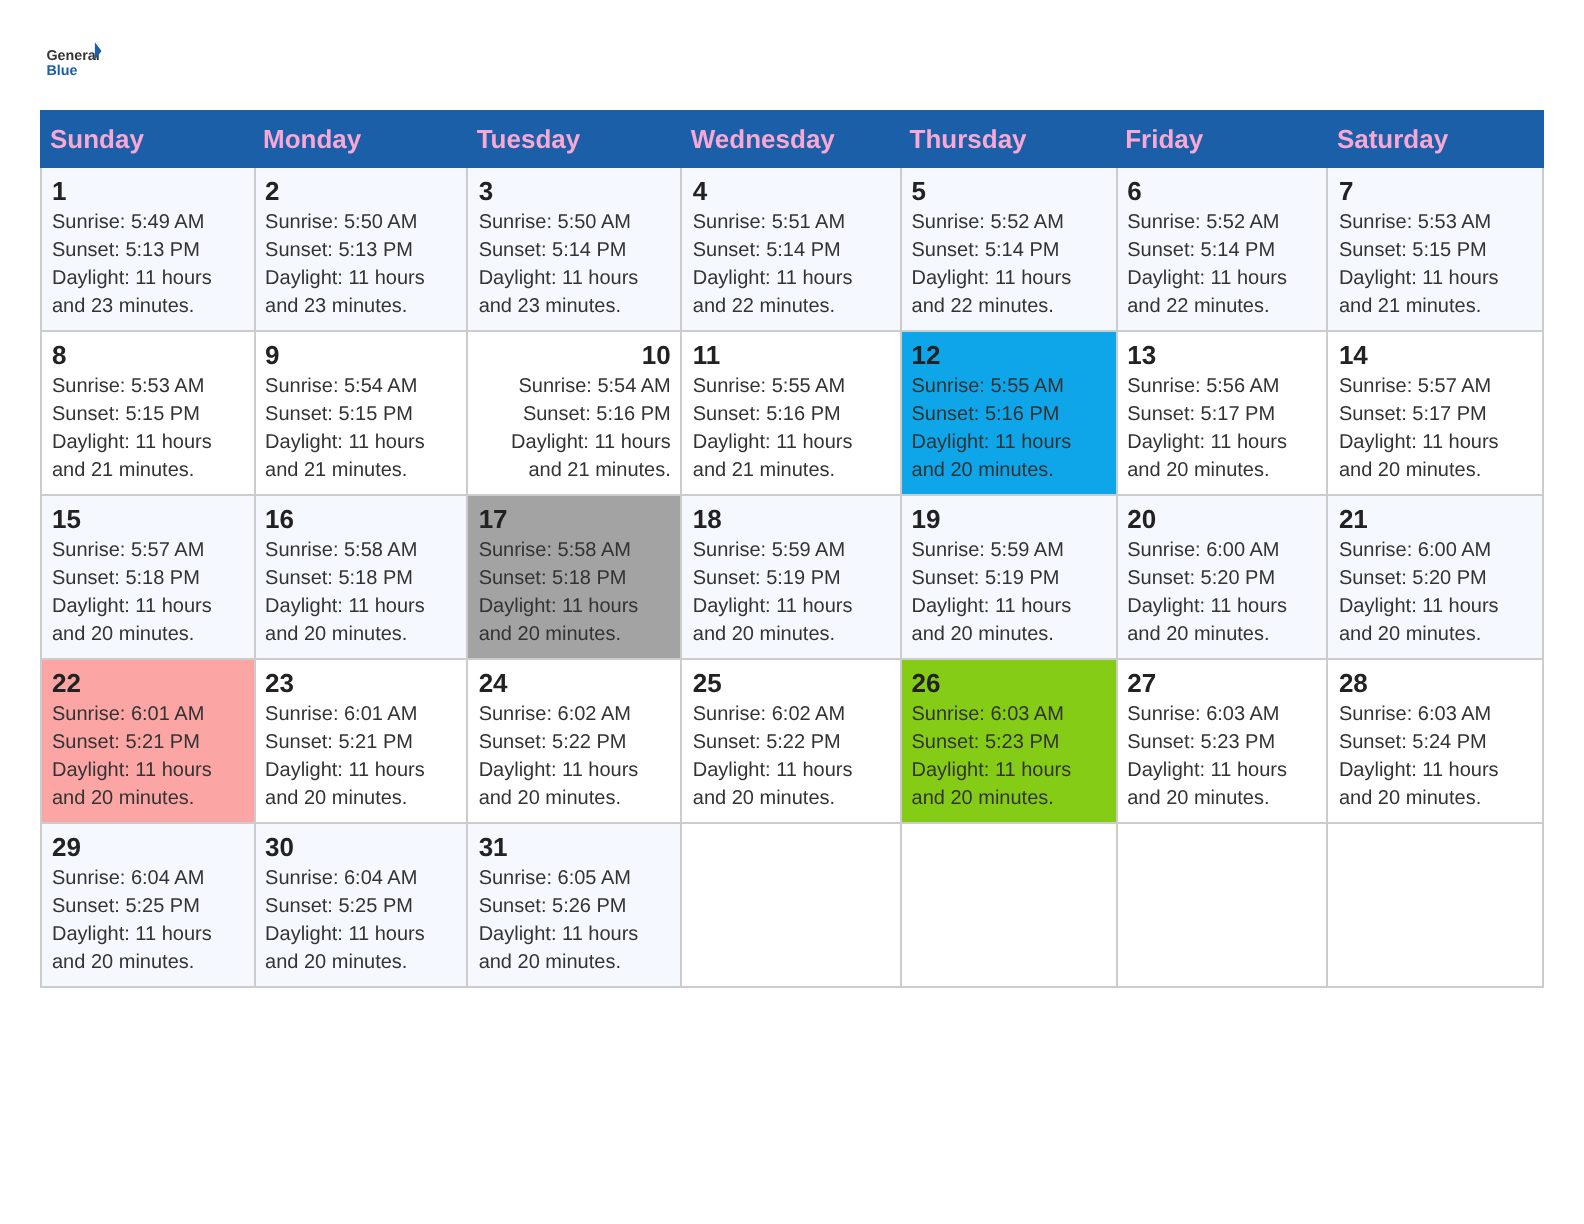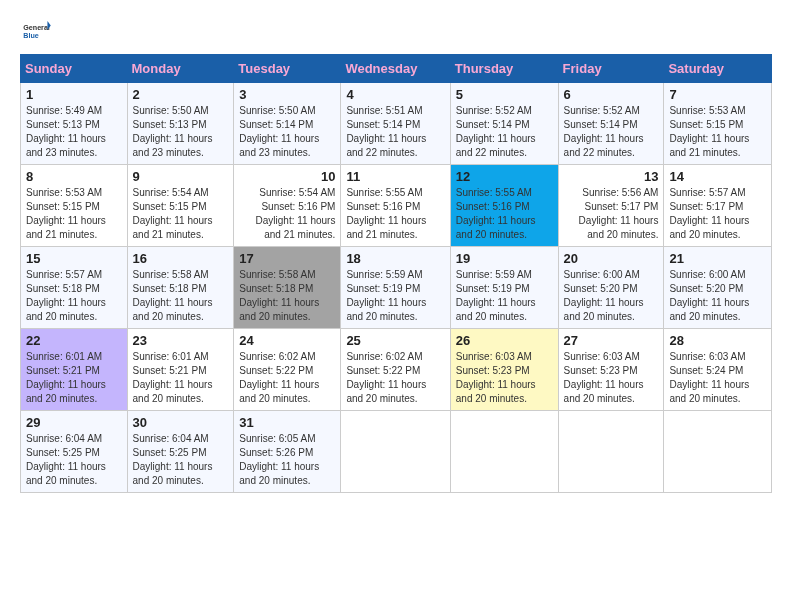--- a/index.html
+++ b/index.html
@@ -116,38 +116,38 @@
         <td style="background: rgb(245, 248, 255);"><span class="day-number">5</span><span class="day-info">Sunrise: 5:52 AM<br>Sunset: 5:14 PM<br>Daylight: 11 hours and 22 minutes.</span></td>
         <td style="background: rgb(245, 248, 255);"><span class="day-number">6</span><span class="day-info">Sunrise: 5:52 AM<br>Sunset: 5:14 PM<br>Daylight: 11 hours and 22 minutes.</span></td>
         <td style="background: rgb(245, 248, 255);"><span class="day-number">7</span><span class="day-info">Sunrise: 5:53 AM<br>Sunset: 5:15 PM<br>Daylight: 11 hours and 21 minutes.</span></td>
       </tr>
       <tr>
         <td style="background: rgb(255, 255, 255);"><span class="day-number">8</span><span class="day-info">Sunrise: 5:53 AM<br>Sunset: 5:15 PM<br>Daylight: 11 hours and 21 minutes.</span></td>
         <td style="background: rgb(255, 255, 255);"><span class="day-number">9</span><span class="day-info">Sunrise: 5:54 AM<br>Sunset: 5:15 PM<br>Daylight: 11 hours and 21 minutes.</span></td>
         <td style="background: rgb(255, 255, 255); text-align: right;"><span class="day-number">10</span><span class="day-info">Sunrise: 5:54 AM<br>Sunset: 5:16 PM<br>Daylight: 11 hours and 21 minutes.</span></td>
         <td style="background: rgb(255, 255, 255);"><span class="day-number">11</span><span class="day-info">Sunrise: 5:55 AM<br>Sunset: 5:16 PM<br>Daylight: 11 hours and 21 minutes.</span></td>
         <td style="background: #0ea5e9;"><span class="day-number">12</span><span class="day-info">Sunrise: 5:55 AM<br>Sunset: 5:16 PM<br>Daylight: 11 hours and 20 minutes.</span></td>
-        <td style="background: rgb(255, 255, 255); text-align: right;"><span class="day-number">13</span><span class="day-info">Sunrise: 5:56 AM<br>Sunset: 5:17 PM<br>Daylight: 11 hours and 20 minutes.</span></td>
+        <td style="background: rgb(255, 255, 255);"><span class="day-number">13</span><span class="day-info">Sunrise: 5:56 AM<br>Sunset: 5:17 PM<br>Daylight: 11 hours and 20 minutes.</span></td>
         <td style="background: rgb(255, 255, 255);"><span class="day-number">14</span><span class="day-info">Sunrise: 5:57 AM<br>Sunset: 5:17 PM<br>Daylight: 11 hours and 20 minutes.</span></td>
       </tr>
       <tr>
         <td style="background: rgb(245, 248, 255);"><span class="day-number">15</span><span class="day-info">Sunrise: 5:57 AM<br>Sunset: 5:18 PM<br>Daylight: 11 hours and 20 minutes.</span></td>
         <td style="background: rgb(245, 248, 255);"><span class="day-number">16</span><span class="day-info">Sunrise: 5:58 AM<br>Sunset: 5:18 PM<br>Daylight: 11 hours and 20 minutes.</span></td>
         <td style="background: #a3a3a3;"><span class="day-number">17</span><span class="day-info">Sunrise: 5:58 AM<br>Sunset: 5:18 PM<br>Daylight: 11 hours and 20 minutes.</span></td>
         <td style="background: rgb(245, 248, 255); margin-top: 44px;"><span class="day-number">18</span><span class="day-info">Sunrise: 5:59 AM<br>Sunset: 5:19 PM<br>Daylight: 11 hours and 20 minutes.</span></td>
         <td style="background: rgb(245, 248, 255);"><span class="day-number">19</span><span class="day-info">Sunrise: 5:59 AM<br>Sunset: 5:19 PM<br>Daylight: 11 hours and 20 minutes.</span></td>
         <td style="background: rgb(245, 248, 255);"><span class="day-number">20</span><span class="day-info">Sunrise: 6:00 AM<br>Sunset: 5:20 PM<br>Daylight: 11 hours and 20 minutes.</span></td>
         <td style="background: rgb(245, 248, 255);"><span class="day-number">21</span><span class="day-info">Sunrise: 6:00 AM<br>Sunset: 5:20 PM<br>Daylight: 11 hours and 20 minutes.</span></td>
       </tr>
       <tr>
-        <td style="background: #c4b5fd;"><span class="day-number">22</span><span class="day-info">Sunrise: 6:01 AM<br>Sunset: 5:21 PM<br>Daylight: 11 hours and 20 minutes.</span></td>
+        <td style="background: #fca5a5;"><span class="day-number">22</span><span class="day-info">Sunrise: 6:01 AM<br>Sunset: 5:21 PM<br>Daylight: 11 hours and 20 minutes.</span></td>
         <td style="background: rgb(255, 255, 255);"><span class="day-number">23</span><span class="day-info">Sunrise: 6:01 AM<br>Sunset: 5:21 PM<br>Daylight: 11 hours and 20 minutes.</span></td>
         <td style="background: rgb(255, 255, 255);"><span class="day-number">24</span><span class="day-info">Sunrise: 6:02 AM<br>Sunset: 5:22 PM<br>Daylight: 11 hours and 20 minutes.</span></td>
         <td style="background: rgb(255, 255, 255);"><span class="day-number">25</span><span class="day-info">Sunrise: 6:02 AM<br>Sunset: 5:22 PM<br>Daylight: 11 hours and 20 minutes.</span></td>
-        <td style="background: #fef9c3; margin-top: 12px;"><span class="day-number">26</span><span class="day-info">Sunrise: 6:03 AM<br>Sunset: 5:23 PM<br>Daylight: 11 hours and 20 minutes.</span></td>
+        <td style="background: #84cc16; margin-top: 12px;"><span class="day-number">26</span><span class="day-info">Sunrise: 6:03 AM<br>Sunset: 5:23 PM<br>Daylight: 11 hours and 20 minutes.</span></td>
         <td style="background: rgb(255, 255, 255);"><span class="day-number">27</span><span class="day-info">Sunrise: 6:03 AM<br>Sunset: 5:23 PM<br>Daylight: 11 hours and 20 minutes.</span></td>
         <td style="background: rgb(255, 255, 255);"><span class="day-number">28</span><span class="day-info">Sunrise: 6:03 AM<br>Sunset: 5:24 PM<br>Daylight: 11 hours and 20 minutes.</span></td>
       </tr>
       <tr>
         <td style="background: rgb(245, 248, 255);"><span class="day-number">29</span><span class="day-info">Sunrise: 6:04 AM<br>Sunset: 5:25 PM<br>Daylight: 11 hours and 20 minutes.</span></td>
         <td style="background: rgb(245, 248, 255);"><span class="day-number">30</span><span class="day-info">Sunrise: 6:04 AM<br>Sunset: 5:25 PM<br>Daylight: 11 hours and 20 minutes.</span></td>
         <td style="background: rgb(245, 248, 255);"><span class="day-number">31</span><span class="day-info">Sunrise: 6:05 AM<br>Sunset: 5:26 PM<br>Daylight: 11 hours and 20 minutes.</span></td>
         <td class="empty-cell" style="background: rgb(255, 255, 255);"></td>
         <td class="empty-cell" style="background: rgb(255, 255, 255);"></td>
         <td class="empty-cell" style="background: rgb(255, 255, 255);"></td>

